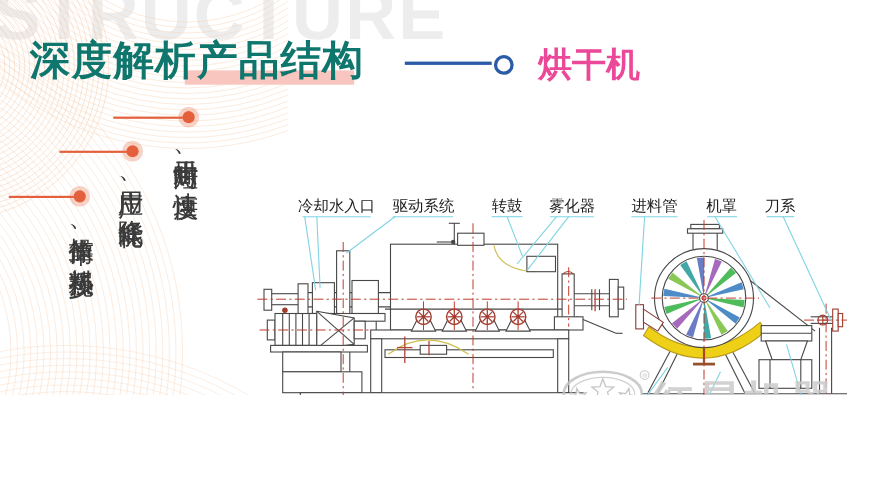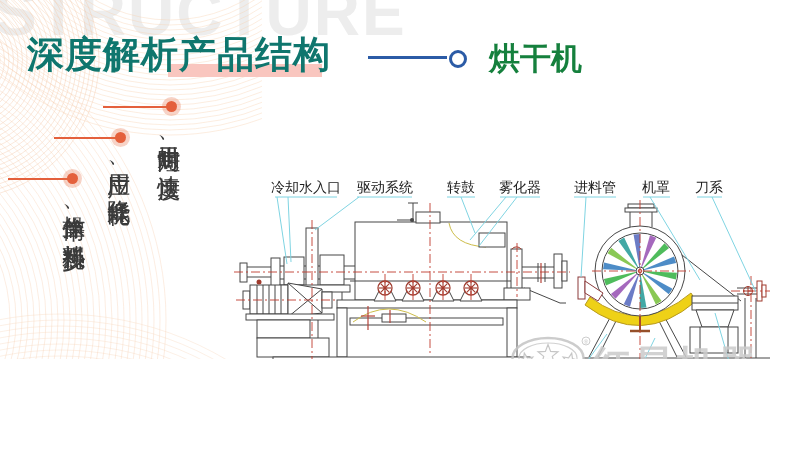--- a/index.html
+++ b/index.html
@@ -10,21 +10,21 @@
   .mesh{position:absolute;left:0;top:0;z-index:1;}
   .pink-bar{position:absolute;left:168px;top:64px;width:154px;height:13px;
             background:#f9c6bf;z-index:2;}
   .title{position:absolute;left:27px;top:30px;margin:0;font-size:37px;font-weight:bold;
          color:#0f766e;letter-spacing:1px;z-index:3;white-space:nowrap;}
   .connector-line{position:absolute;left:368px;top:56px;width:79px;height:3px;
                   background:#2b5ba6;z-index:3;}
   .connector-dot{position:absolute;left:449px;top:50px;width:12px;height:12px;
                  border:3px solid #2b5ba6;border-radius:50%;background:#fff;z-index:3;}
   .product-label{position:absolute;left:489px;top:38px;font-size:31px;font-weight:bold;
-                 color:#15803d;z-index:3;white-space:nowrap;text-align:center;}
+                 color:#ec4899;z-index:3;white-space:nowrap;text-align:center;}
   .bullet-line{position:absolute;height:2px;background:#e4603c;z-index:3;}
   .bullet-dot{position:absolute;width:11px;height:11px;border-radius:50%;background:#e4603c;
               box-shadow:0 0 0 4px rgba(230,110,70,.30);z-index:3;}
   .vtext{position:absolute;writing-mode:vertical-rl;text-orientation:upright;
          font-size:23px;color:#3a3a3a;letter-spacing:1px;z-index:3;line-height:1.1;}
   .diagram{position:absolute;left:0;top:0;z-index:2;}
   .lbl{font-size:14px;fill:#1c1c1c;}
   .lbl-sm{font-size:13px;fill:#1c1c1c;}
 </style>
 </head>

